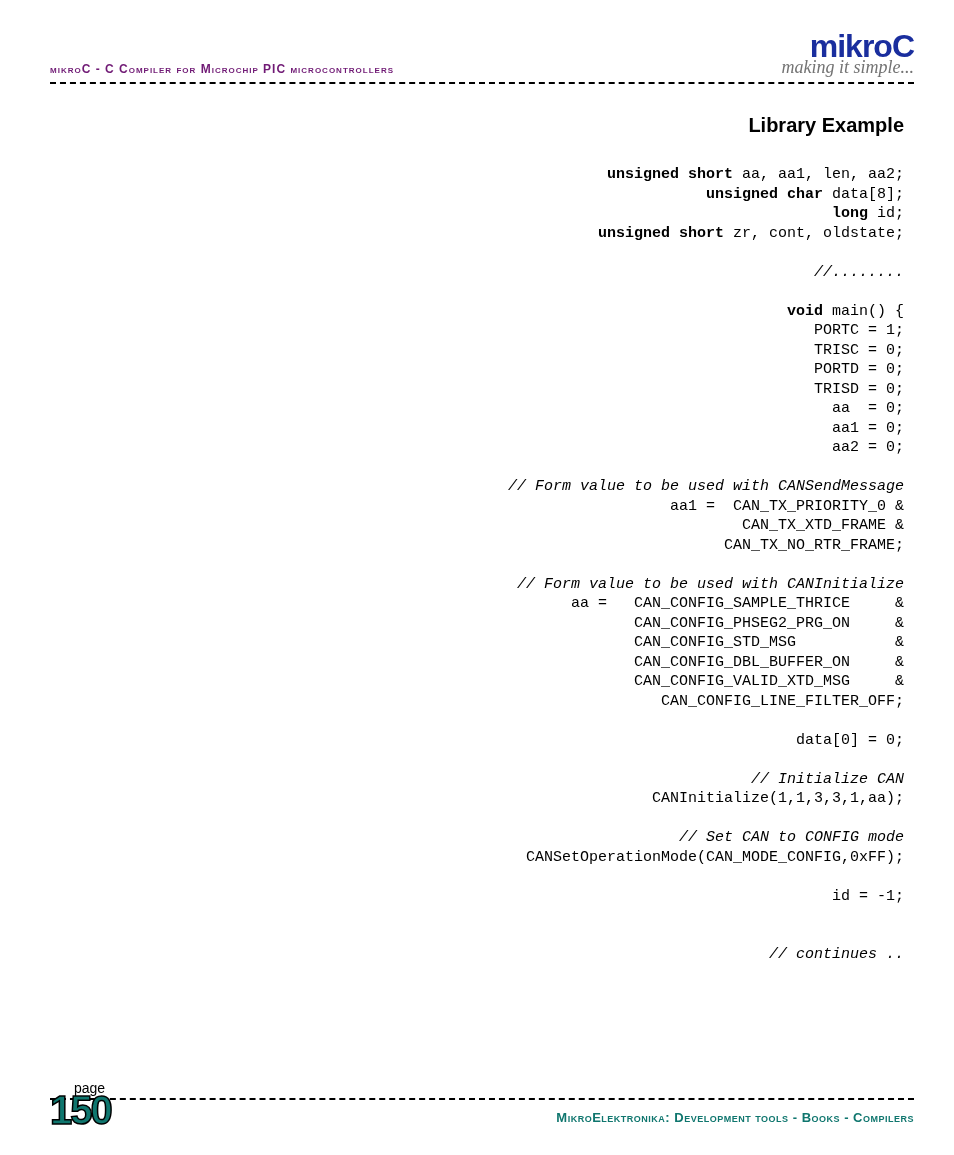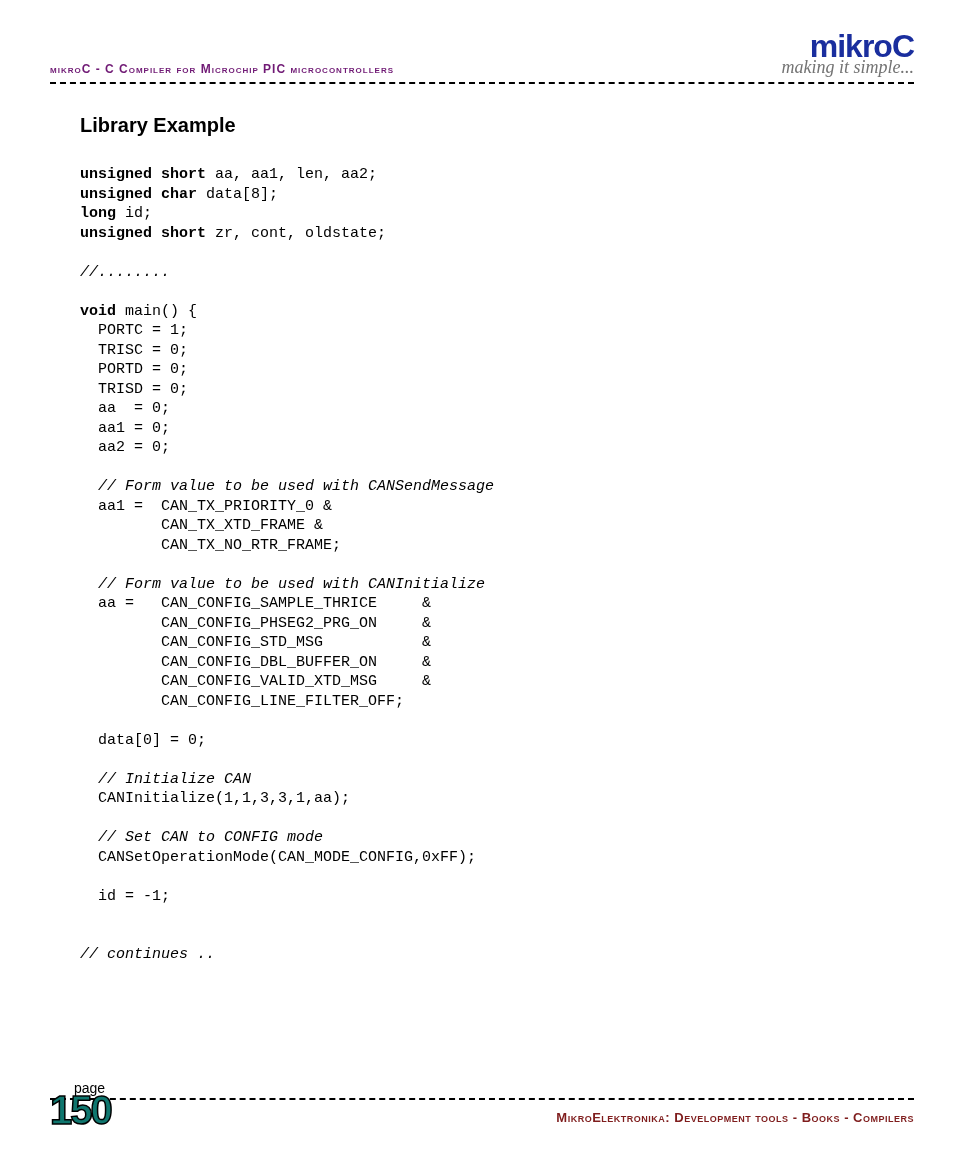--- a/index.html
+++ b/index.html
@@ -49,20 +49,21 @@
     margin: 0 0 30px 0;
   }
   .hr-dashed-bottom {
     border: none;
     border-top: 2px dashed #000;
     margin: 0;
   }
   .content {
     padding-left: 30px;
     padding-right: 10px;
+    text-align: right;
   }
   .section-title {
     font-family: Arial, Helvetica, sans-serif;
     font-size: 20px;
     font-weight: bold;
     color: #000;
     margin-bottom: 28px;
   }
   pre.code {
     font-family: 'Courier New', Courier, monospace;
@@ -97,21 +98,21 @@
     left: 0;
     bottom: -8px;
   }
   .footer-text {
     font-family: 'Arial Black', Arial, sans-serif;
     font-size: 13px;
     font-weight: 900;
     letter-spacing: 0.5px;
     font-variant: small-caps;
     text-align: right;
-    color: #7f1d1d;
+    color: #0f766e;
     margin-top: 10px;
   }
 </style>
 </head>
 <body>
 
 <div class="header">
   <div class="header-left">mikroC - C Compiler for Microchip PIC microcontrollers</div>
   <div class="header-right">
     <div class="logo">mikroC</div>

